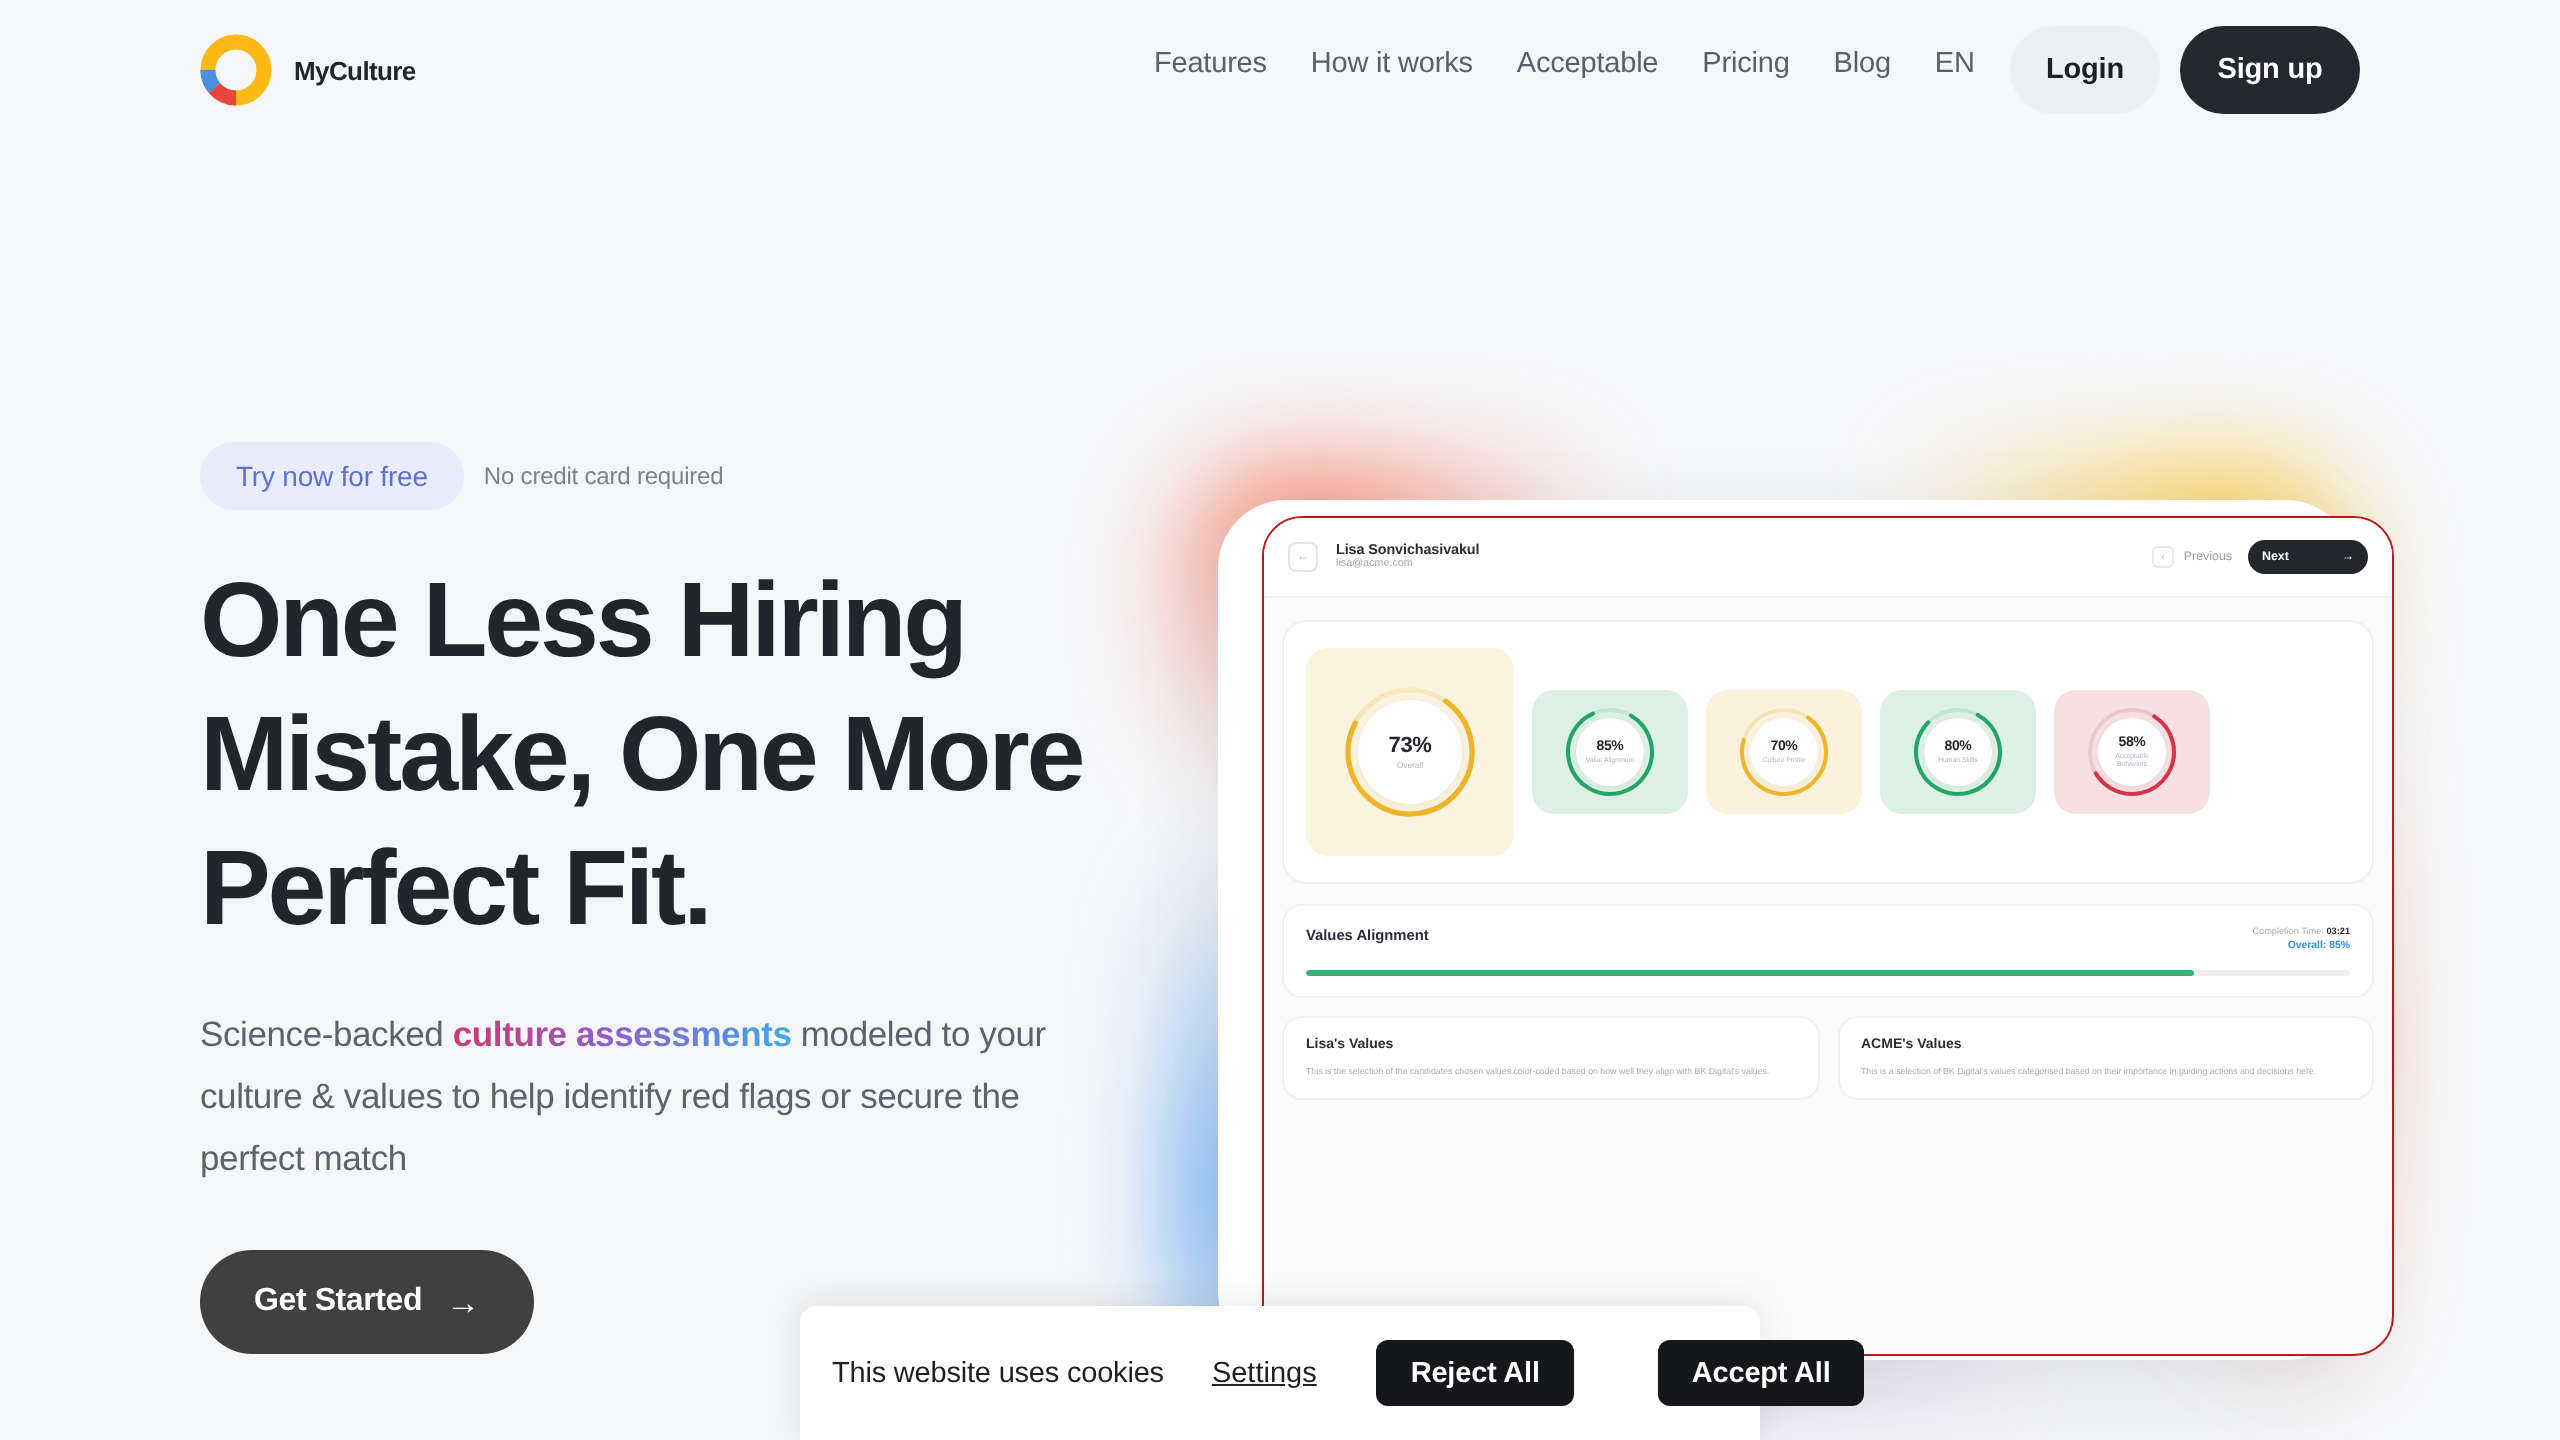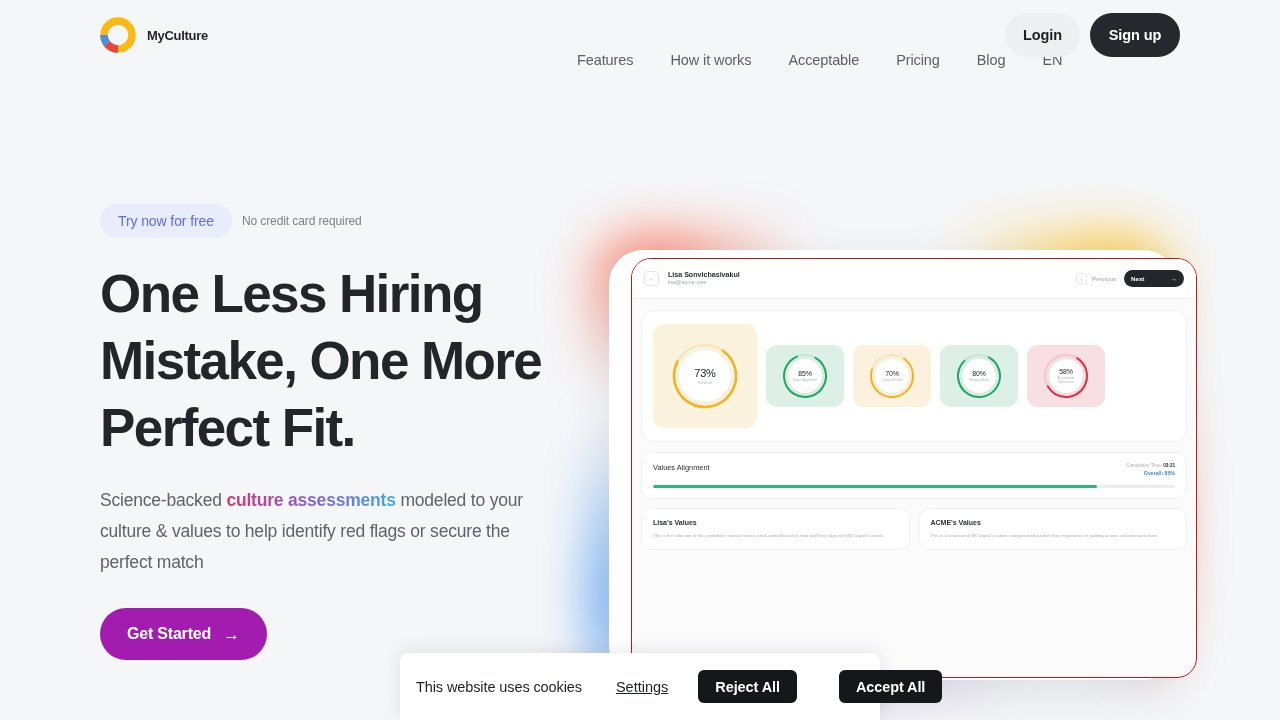--- a/index.html
+++ b/index.html
@@ -13,21 +13,21 @@
 
   
   .header {
     position:absolute; top:0; left:0; width:1280px; height:70px;
     display:flex; align-items:center; z-index:40;
   }
   .brand { position:absolute; left:100px; top:17px; display:flex; align-items:center; gap:11px; }
   .logo-mark { width:36px; height:36px; position:relative; }
   .brand-name { font-size:13px; font-weight:700; color:#22262b; letter-spacing:-0.3px; }
 
-  .nav { position:absolute; left:566px; top:24px; display:flex; align-items:center; gap:15px;margin-top:28px; }
+  .nav { position:absolute; left:566px; top:24px; display:flex; align-items:center; gap:0px; }
   .nav-item {
     font-size:14.5px; color:#5b6068; padding:0 11px; cursor:pointer;
     white-space:nowrap; letter-spacing:-0.1px;
   }
 
   .login-btn {
     position:absolute; left:1005px; top:13px;
     width:75px; height:44px; border-radius:22px;
     background:#eeeff1; color:#1c1f24;
     font-size:14.5px; font-weight:700; letter-spacing:-0.1px;
@@ -35,21 +35,21 @@
   }
   .signup-btn {
     position:absolute; left:1090px; top:13px;
     width:90px; height:44px; border-radius:22px;
     background:#25282c; color:#ffffff;
     font-size:14.5px; font-weight:700; letter-spacing:-0.1px;
     display:flex; align-items:center; justify-content:center; cursor:pointer; border:none;
   }
 
   
-  .hero-left { position:absolute; left:100px; top:204px; width:470px; z-index:20; }
+  .hero-left { position:absolute; left:100px; top:221px; width:470px; z-index:20; }
 
   .badge-row { display:flex; align-items:center; gap:0px; margin-bottom:22px; }
   .badge-pill {
     background:#e8ecfb; color:#5f6fd6;
     font-size:14px; font-weight:500; letter-spacing:-0.1px;
     padding:9px 18px; border-radius:18px; cursor:pointer;
     white-space:nowrap;
   }
   .badge-note { font-size:12px; color:#7c828c; margin-left:10px; white-space:nowrap; letter-spacing:-0.1px; }
 
@@ -65,21 +65,21 @@
   .grad-text {
     font-weight:700;
     background:linear-gradient(90deg,#d4366b 0%, #8f5ccd 45%, #3fa9e8 100%);
     -webkit-background-clip:text; background-clip:text;
     -webkit-text-fill-color:transparent; color:transparent;
   }
 
   .cta-btn {
     display:inline-flex; align-items:center; gap:12px;
     height:52px; padding:0 27px; border-radius:26px;
-    background:#a21caf; color:#fff; border:none; cursor:pointer;
+    background:#404040; color:#fff; border:none; cursor:pointer;
     font-size:16px; font-weight:700; letter-spacing:-0.2px;
   }
   .cta-arrow { font-size:17px; line-height:1; }
 
   
   .mock-wrap { position:absolute; left:583px; top:228px; width:600px; height:470px; z-index:10; }
 
   .glow {
     position:absolute; inset:0; border-radius:56px;
     background:
@@ -136,34 +136,34 @@
   .don { position:relative; display:flex; align-items:center; justify-content:center; }
   .don.big { width:76px; height:76px; }
   .don.sm  { width:50px; height:50px; }
   .don-hole {
     position:absolute; border-radius:50%; background:#fff;
     display:flex; flex-direction:column; align-items:center; justify-content:center;
     box-shadow:0 1px 4px rgba(0,0,0,.05);
   }
   .don.big .don-hole { width:52px; height:52px; }
   .don.sm  .don-hole { width:34px; height:34px; }
-  .don-pct { font-weight:400; color:#23262b; letter-spacing:-0.2px;text-align:right; }
+  .don-pct { font-weight:700; color:#23262b; letter-spacing:-0.2px;text-align:right; }
   .don.big .don-pct { font-size:11px; }
   .don.sm  .don-pct { font-size:7px; }
   .don-lbl { color:#b0b5bd; text-align:center; line-height:1.2; margin-top:1px; }
   .don.big .don-lbl { font-size:4.2px; }
   .don.sm  .don-lbl { font-size:3.4px; width:30px; }
 
   
   .va {
     margin:10px 9px 0 9px; background:#fff; border-radius:10px;
     border:1px solid #f0f1f4; padding:10px 11px;
   }
   .va-row { display:flex; align-items:flex-start; }
-  .va-title { font-size:7.4px; font-weight:400; color:#2a2e34; }
+  .va-title { font-size:7.4px; font-weight:700; color:#2a2e34; }
   .va-meta { margin-left:auto; text-align:right; }
   .va-time { font-size:4.6px; color:#a8adb5; }
   .va-time b { color:#2a2e34; }
   .va-overall { font-size:5.2px; color:#2f90e0; font-weight:700; margin-top:2px; }
   .va-bar { margin-top:9px; height:2.6px; border-radius:2px; background:#ecedf0; overflow:hidden; }
   .va-fill { height:100%; border-radius:2px; background:#2fb676; }
 
   
   .vcards { margin:9px 9px 0 9px; display:flex; gap:9px; }
   .vcard { flex:1; background:#fff; border:1px solid #f0f1f4; border-radius:10px; padding:10px 11px; }
@@ -173,21 +173,21 @@
   
   .cookie {
     position:absolute; left:400px; top:653px; width:480px; height:67px;
     background:#ffffff; border-radius:8px 8px 0 0;
     box-shadow:0 -2px 18px rgba(20,25,40,.10);
     display:flex; align-items:center; padding:0 16px; gap:16px; z-index:60;
   }
   .cookie-text { font-size:14.5px; color:#1d2024; letter-spacing:-0.1px; white-space:nowrap; }
   .cookie-link {
     font-size:14.5px; color:#1d2024; text-decoration:underline;
-    cursor:pointer; margin-left:18px; white-space:nowrap;
+    cursor:pointer; margin-left:8px; white-space:nowrap;
   }
   .cookie-btn {
     height:33px; padding:0 17px; border-radius:6px; border:none;
     background:#15171a; color:#fff; font-size:14.5px; font-weight:700;
     cursor:pointer; white-space:nowrap; letter-spacing:-0.1px;
   }
   .cookie-btn.reject { margin-left:14px; }
   .cookie-btn.accept { margin-left:26px; }
 </style>
 </head>

